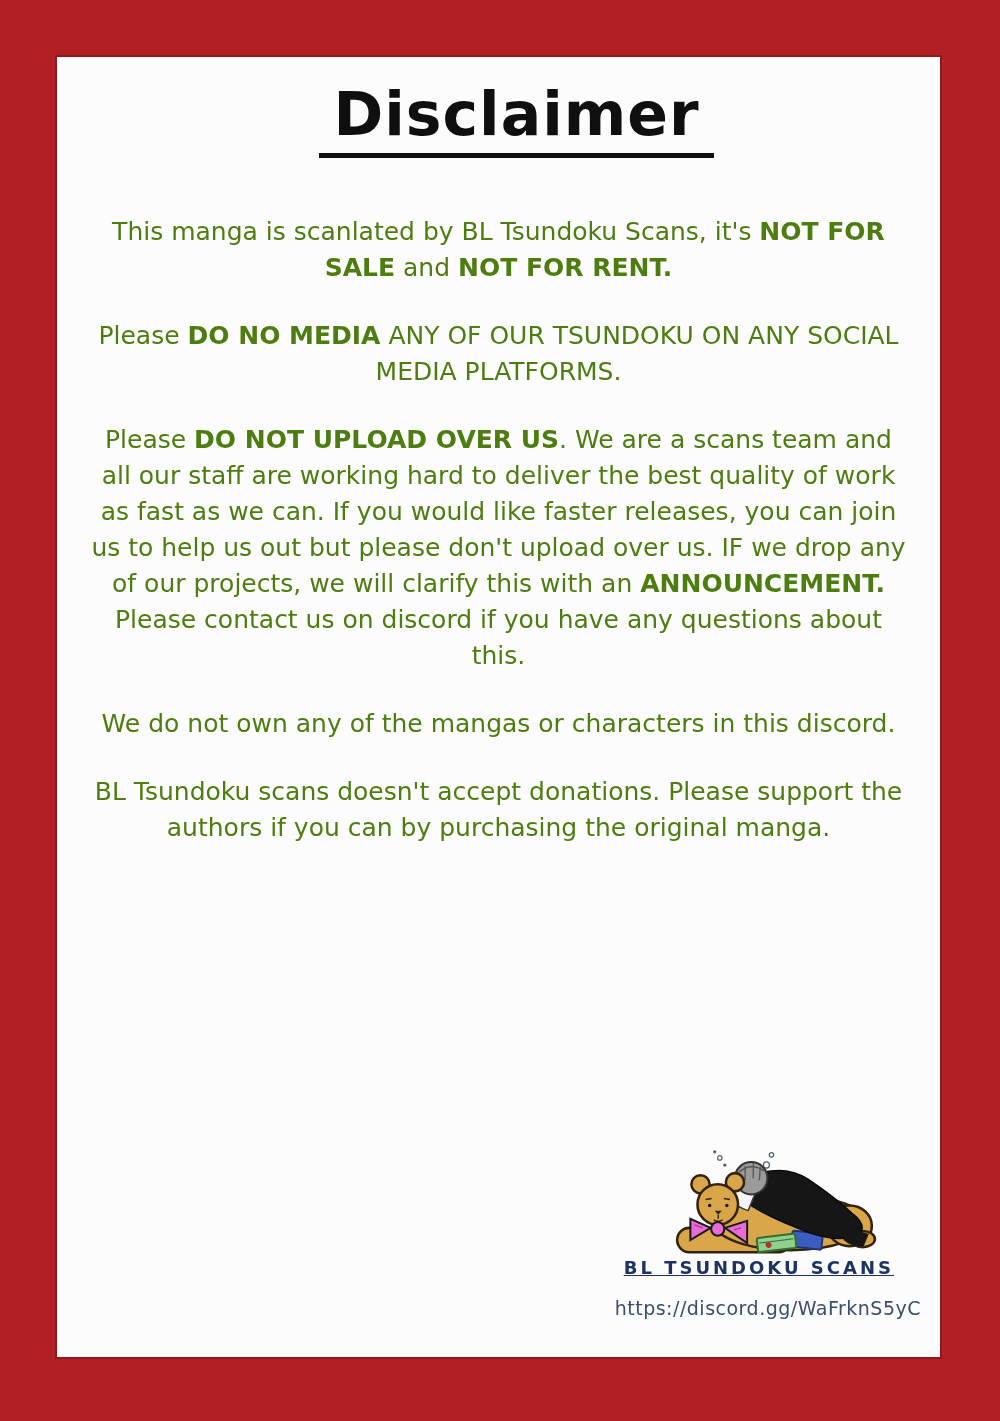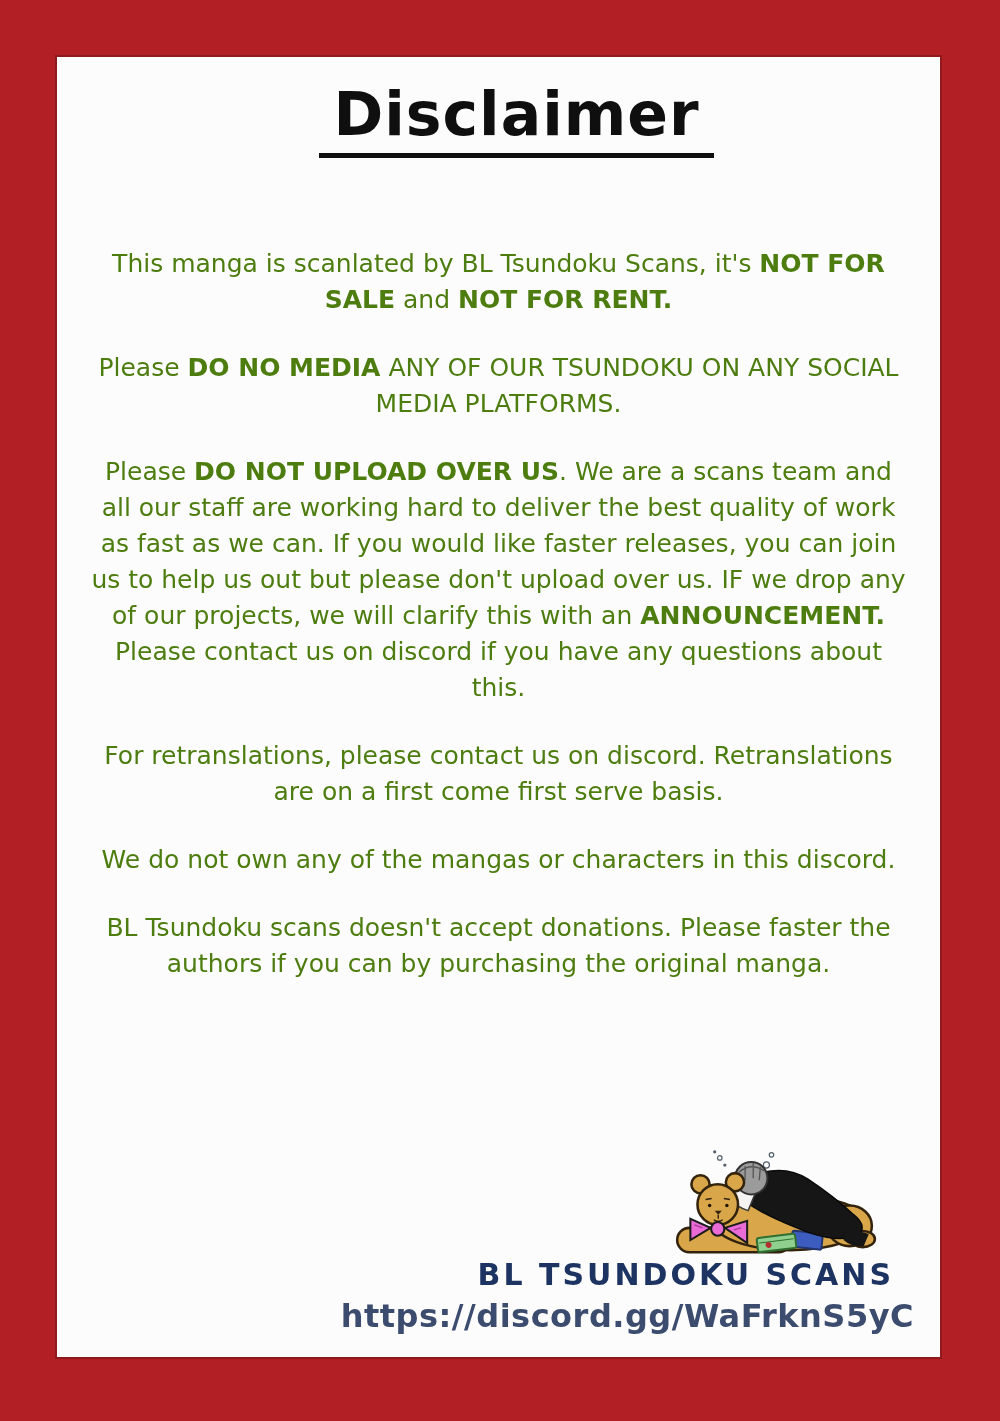--- a/index.html
+++ b/index.html
@@ -15,21 +15,21 @@
   }
   .panel {
     position: absolute;
     left: 57px; top: 57px;
     width: 883px; height: 1300px;
     background: #fcfcfc;
     box-shadow: 0 0 0 2px #8e1a1e;
     box-sizing: border-box;
     padding-top: 24px;
   }
-  .title-row { text-align: center; margin-bottom: 88px; padding-left: 36px; }
+  .title-row { text-align: center; margin-bottom: 56px; padding-left: 36px; }
   h1.title {
     display: inline-block;
     margin: 0;
     font-size: 60px;
     font-weight: bold;
     color: #0f0f0f;
     letter-spacing: 1px;
     border-bottom: 5px solid #0f0f0f;
     padding: 0 14px 6px 14px;
     line-height: 1.1;
@@ -49,51 +49,50 @@
     text-underline-offset: 4px;
   }
   .mascot {
     position: absolute;
     right: 58px; top: 1090px;
     width: 218px; height: 108px;
   }
   .team-name {
     position: absolute;
     right: 46px; top: 1200px;
-    font-size: 30px;
+    font-size: 18px;
     font-weight: bold;
     letter-spacing: 3px;
     white-space: nowrap;
+    text-decoration: underline;
   }
   .discord-url {
     position: absolute;
-    right: 26px; top: 1240px;
-    font-size: 32px;
+    right: 19px; top: 1240px;
+    font-size: 19px;
     letter-spacing: 0.5px;
     white-space: nowrap;
-    font-weight: bold;
   }
 </style>
 </head>
 <body>
 
 <div class="page" style="background: rgb(178, 32, 37);">
   <div class="panel" style="background: rgb(252, 252, 252);">
 
     <div class="title-row">
       <h1 class="title">Disclaimer</h1>
     </div>
 
     <div class="paragraphs">
         <p class="para"><span>This manga is scanlated by BL Tsundoku Scans, it's </span><span class="bold">NOT FOR SALE</span><span> and </span><span class="bold">NOT FOR RENT.</span></p>
         <p class="para"><span>Please </span><span class="bold">DO NO MEDIA</span><span> ANY OF OUR TSUNDOKU </span><span class="underline">ON ANY</span><span> SOCIAL MEDIA PLATFORMS.</span></p>
         <p class="para"><span>Please </span><span class="bold">DO NOT UPLOAD OVER US</span><span>. We are a scans team and all our staff are working hard to deliver the best quality of work as fast as we can. If you would like faster releases, you can join us to help us out but please don't upload over us. IF we drop any of our projects, we will clarify this with an </span><span class="bold">ANNOUNCEMENT.</span><span> Please contact us on discord if you have any questions about this.</span></p>
-        <p class="para"><span>For retranslations, please contact us on discord. Retranslations are on a first come first serve basis.</span></p>
         <p class="para"><span>We do not own any of the mangas or characters in this discord.</span></p>
-        <p class="para"><span>BL Tsundoku scans doesn't accept donations. Please faster the authors if you can by purchasing the original manga.</span></p>
+        <p class="para"><span>BL Tsundoku scans doesn't accept donations. Please support the authors if you can by purchasing the original manga.</span></p>
       </div>
 
     <svg class="mascot" viewBox="0 0 215 105" aria-hidden="true">
 
       <g>
         <circle cx="50" cy="4" r="1.6" fill="#55606e"></circle>
         <circle cx="55" cy="10" r="2.2" fill="none" stroke="#55606e" stroke-width="1.2"></circle>
         <circle cx="60" cy="17" r="1.6" fill="#55606e"></circle>
         <circle cx="97" cy="28" r="2.2" fill="none" stroke="#55606e" stroke-width="1.2"></circle>
         <circle cx="101" cy="17" r="3" fill="none" stroke="#55606e" stroke-width="1.2"></circle>

